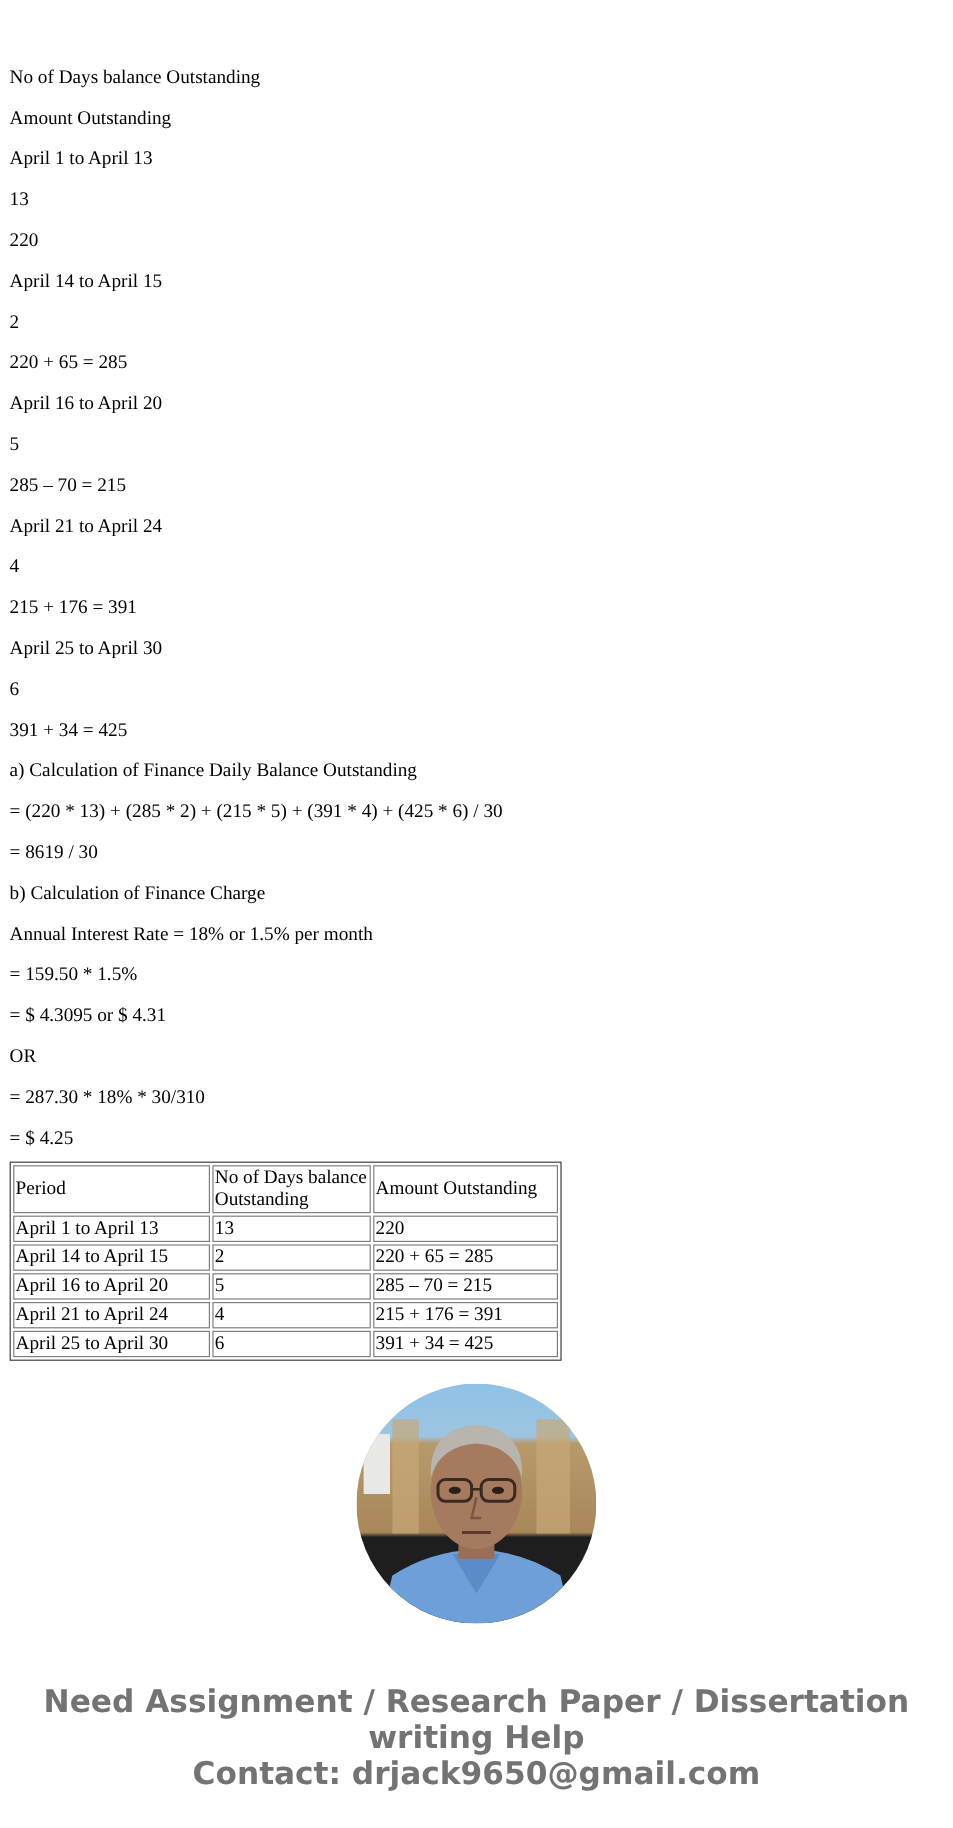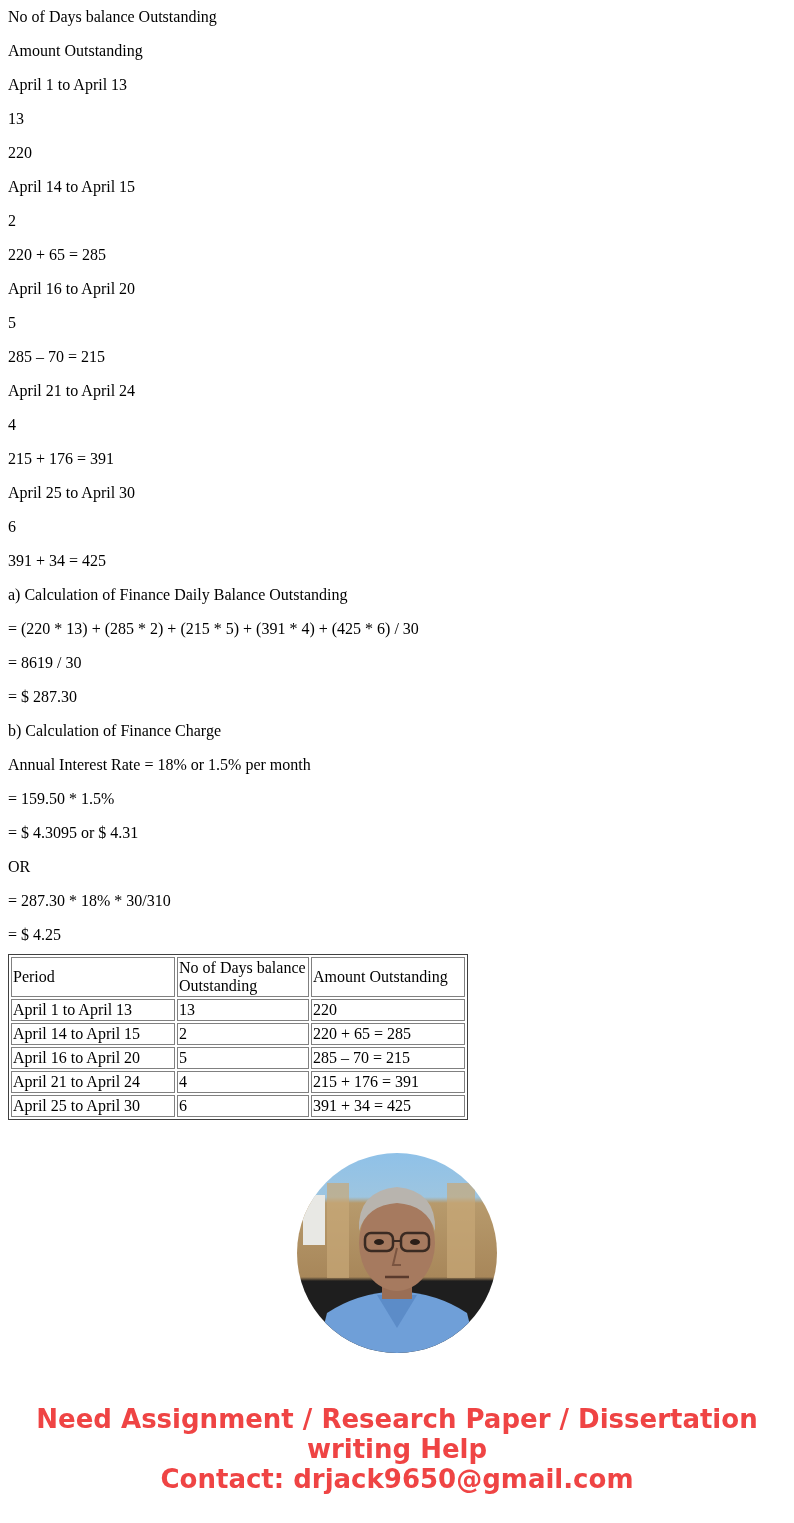--- a/index.html
+++ b/index.html
@@ -4,21 +4,21 @@
   <style>
     html, body { margin: 0; padding: 0; background: #ffffff; }
     body {
       width: 794px;
       min-height: 1523px;
       font-family: "Liberation Serif", serif;
       font-size: 16px;
       color: #000000;
       position: relative;
     }
-    .content { padding: 0 8px; }
+    .content { padding: 0 8px; margin-top: 48px; }
     .content p {
       margin: 0;
       height: 34px;
       line-height: 18px;
       padding-top: 8px;
       box-sizing: border-box;
     }
     table.calc {
       border: 1px solid #404040;
       border-collapse: separate;
@@ -48,21 +48,21 @@
     .footer {
       position: absolute;
       top: 1404px;
       left: 0;
       width: 794px;
       text-align: center;
       font-family: "DejaVu Sans", sans-serif;
       font-weight: bold;
       font-size: 26px;
       line-height: 30px;
-      color: #ef4444;
+      color: #737373;
     }
     .footer div { margin: 0; }
   </style>
 </head>
 <body>
 
 <div class="content">
   <p>No of Days balance Outstanding</p>
   <p>Amount Outstanding</p>
   <p>April 1 to April 13</p>
@@ -76,21 +76,20 @@
   <p>285 – 70 = 215</p>
   <p>April 21 to April 24</p>
   <p>4</p>
   <p>215 + 176 = 391</p>
   <p>April 25 to April 30</p>
   <p>6</p>
   <p>391 + 34 = 425</p>
   <p>a) Calculation of Finance Daily Balance Outstanding</p>
   <p>= (220 * 13) + (285 * 2) + (215 * 5) + (391 * 4) + (425 * 6) / 30</p>
   <p>= 8619 / 30</p>
-  <p>= $ 287.30</p>
   <p>b) Calculation of Finance Charge</p>
   <p>Annual Interest Rate = 18% or 1.5% per month</p>
   <p>= 159.50 * 1.5%</p>
   <p>= $ 4.3095 or $ 4.31</p>
   <p>OR</p>
   <p>= 287.30 * 18% * 30/310</p>
   <p>= $ 4.25</p>
 
   <table class="calc">
     <tbody>

